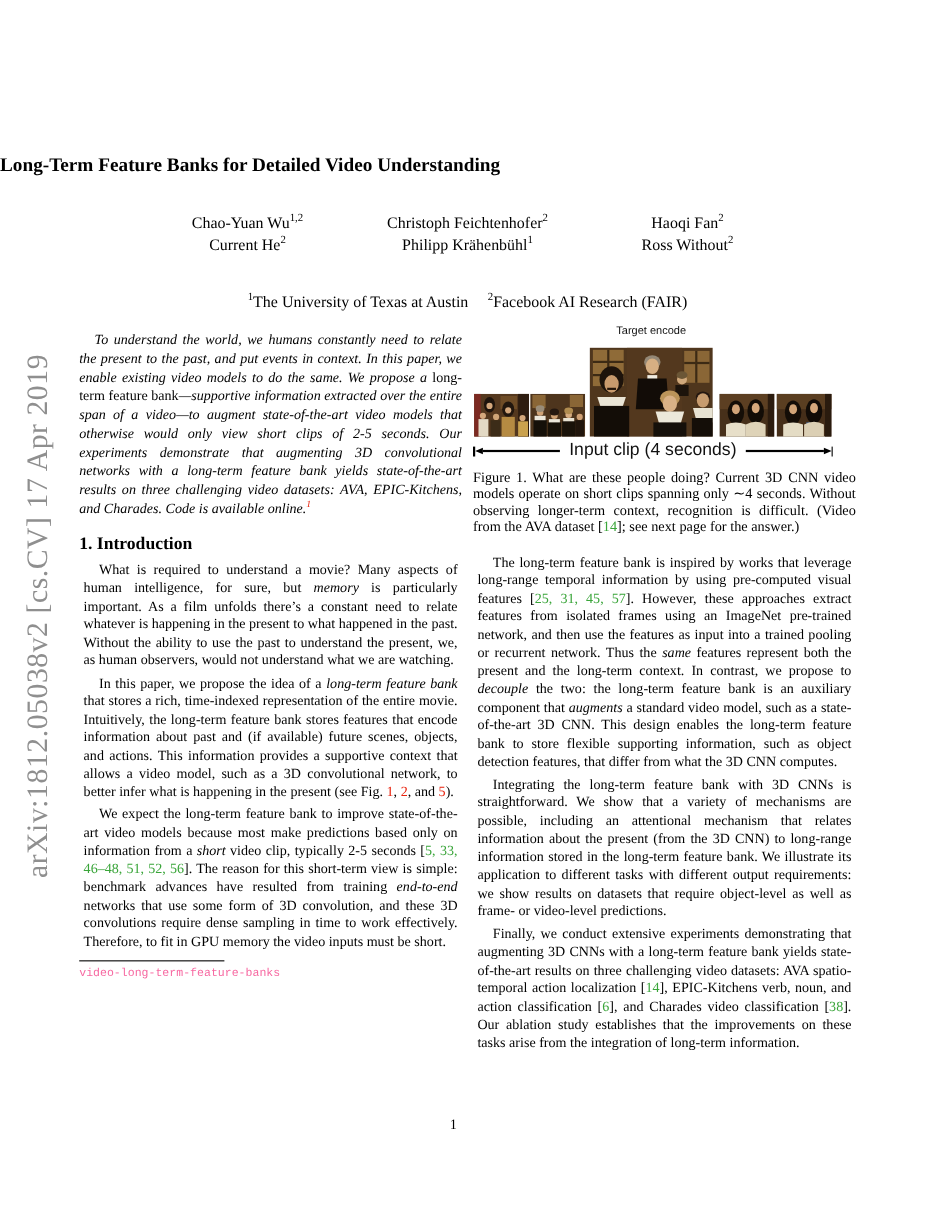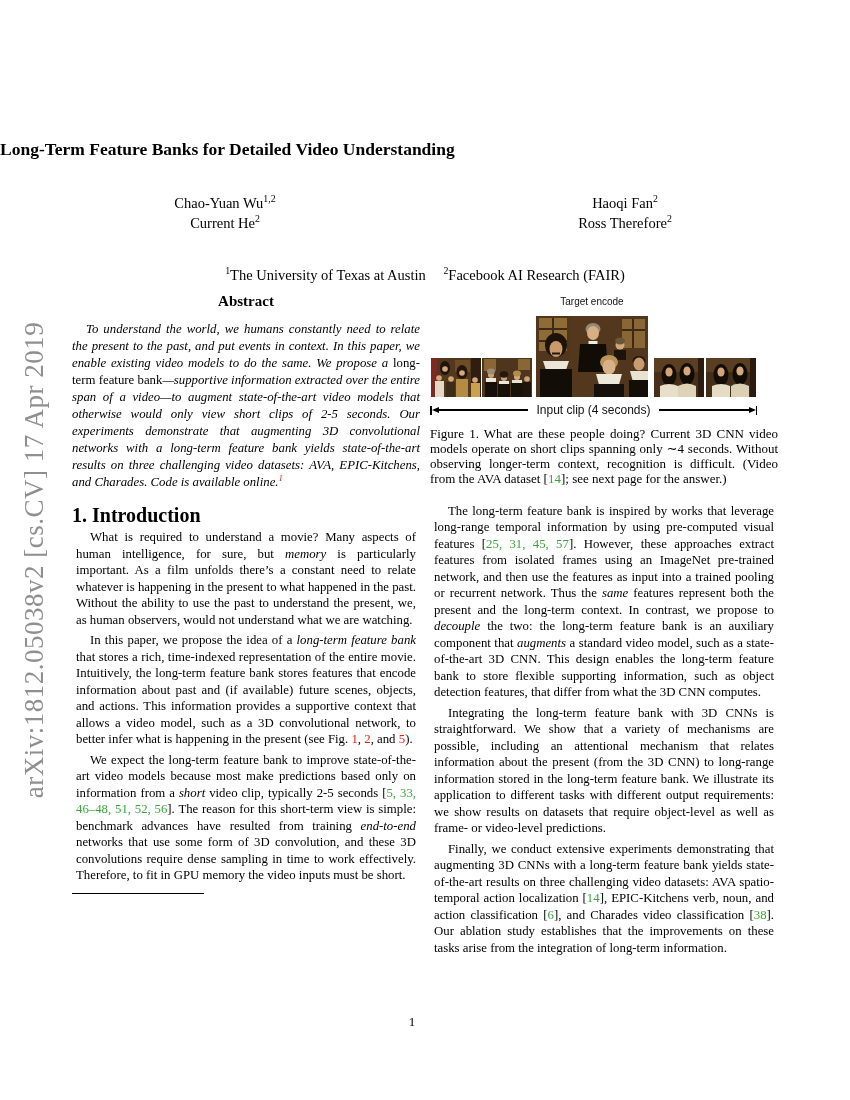--- a/index.html
+++ b/index.html
@@ -28,21 +28,21 @@
     position: absolute; top: 267px; left: 0; width: 850px;
     text-align: center; font-size: 14.5px;
   }
   .affiliations .aff { margin: 0 7px; }
   .col { position: absolute; width: 348px; text-align: justify; font-size: 12.8px; line-height: 16.5px; }
   .col-left  { left: 72px;  top: 290px; }
   .col-right { left: 430px; top: 290px; }
   .abstract-heading { text-align: center; font-weight: bold; font-size: 15px; margin: 3px 0 0 0; }
   .abstract-body { font-style: italic; line-height: 17px; margin: 11px 0 0 0; text-indent: 14px; }
   .abstract-body .rm { font-style: normal; }
-  .section-heading { font-weight: bold; font-size: 20px; margin: 16px 0 0 0; text-align: left; }
+  .section-heading { font-weight: bold; font-size: 16px; margin: 16px 0 0 0; text-align: left; }
   .para { margin: 4px; text-indent: 14px; }
   .para.first { margin-top: 6px; }
   .cite { color: var(--color-citation); }
   .figref { color: var(--color-figref); }
   .fnmark { color: var(--color-figref); }
   .sup { font-size: 68%; vertical-align: super; line-height: 0; }
   .footnote { margin-top: 9px; }
   .footnote-rule { width: 132px; height: 0; border-top: 1px solid #000; margin-bottom: 5px; }
   .footnote-line { font-family: "Liberation Mono", monospace; font-size: 10.5px; line-height: 13px; text-align: left; }
   .footnote-line .marker { color: #000; font-family: "Liberation Serif", serif; }
@@ -58,61 +58,63 @@
   .frame { position: absolute; bottom: 0; line-height: 0; }
   .frame.l1 { left: 1px; }  .frame.l2 { left: 52px; }
   .frame.big { left: 106px; }
   .frame.r1 { left: 224px; } .frame.r2 { left: 276px; }
   .clip-arrow { width: 327px; display: flex; align-items: center; margin-top: 8px; height: 11px; }
   .endbar { width: 1.5px; height: 9px; background: #000; flex: none; }
   .ah { width: 0; height: 0; border-top: 3.5px solid transparent; border-bottom: 3.5px solid transparent; flex: none; }
   .ah.left { border-right: 7px solid #000; }
   .ah.right { border-left: 7px solid #000; }
   .aline { flex: 1; height: 1.2px; background: #000; }
-  .alabel { font-family: "Liberation Sans", sans-serif; font-size: 12px; padding: 0 8px; flex: none; color: #111; }
+  .alabel { font-family: "Liberation Sans", sans-serif; font-size: 16px; padding: 0 8px; flex: none; color: #111; }
   .figure-caption { margin-top: 10px; font-size: 13px; line-height: 15px; text-align: justify; }
   .rc-body .para.first { margin-top: 17px; }
   .page-number { position: absolute; top: 1014px; left: 0; width: 824px; text-align: center; font-size: 13px; }
 </style>
 </head>
 <body>
 
 <div class="arxiv-stamp">arXiv:1812.05038v2  [cs.CV]  17 Apr 2019</div>
 
 <div class="paper-title">Long-Term Feature Banks for Detailed Video Understanding</div>
 
 <div class="authors-row">
   <div class="author-col">
     <div><span>Chao-Yuan Wu</span><sup>1,2</sup></div>
     <div><span>Current He</span><sup>2</sup></div>
   </div>
   <div class="author-col">
+    <div><span>Christoph Feichtenhofer</span><sup>2</sup></div>
+    <div><span>Philipp Krähenbühl</span><sup>1</sup></div>
   </div>
   <div class="author-col">
     <div><span>Haoqi Fan</span><sup>2</sup></div>
-    <div><span>Ross Therefore</span><sup>2</sup></div>
+    <div><span>Ross Without</span><sup>2</sup></div>
   </div>
 </div>
 
 <div class="affiliations">
   <span class="aff"><sup>1</sup><span>The University of Texas at Austin</span></span>
   <span class="aff"><sup>2</sup><span>Facebook AI Research (FAIR)</span></span>
 </div>
 
 <div class="col col-left">
-  <div class="abstract-heading">Abstract</div>
   <p class="abstract-body"><span>To understand the world, we humans constantly need to relate the present to the past, and put events in context. In this paper, we enable existing video models to do the same. We propose a </span><span class="rm">long-term feature bank</span><span>—supportive information extracted over the entire span of a video—to augment state-of-the-art video models that otherwise would only view short clips of 2-5 seconds. Our experiments demonstrate that augmenting 3D convolutional networks with a long-term feature bank yields state-of-the-art results on three challenging video datasets: AVA, EPIC-Kitchens, and Charades. Code is available online.</span><span class="sup fnmark">1</span></p>
 
   <div class="section-heading">1. Introduction</div>
   <p class="para first"><span>What is required to understand a movie? Many aspects of human intelligence, for sure, but </span><span class="i" style="font-style: italic;">memory</span><span> is particularly important. As a film unfolds there’s a constant need to relate whatever is happening in the present to what happened in the past. Without the ability to use the past to understand the present, we, as human observers, would not understand what we are watching.</span></p>
   <p class="para"><span>In this paper, we propose the idea of a </span><span class="i" style="font-style: italic;">long-term feature bank</span><span> that stores a rich, time-indexed representation of the entire movie. Intuitively, the long-term feature bank stores features that encode information about past and (if available) future scenes, objects, and actions. This information provides a supportive context that allows a video model, such as a 3D convolutional network, to better infer what is happening in the present (see Fig. </span><span class="figref">1</span><span>, </span><span class="figref">2</span><span>, and </span><span class="figref">5</span><span>).</span></p>
   <p class="para"><span>We expect the long-term feature bank to improve state-of-the-art video models because most make predictions based only on information from a </span><span class="i" style="font-style: italic;">short</span><span> video clip, typically 2-5 seconds [</span><span class="cite">5, 33, 46–48, 51, 52, 56</span><span>]. The reason for this short-term view is simple: benchmark advances have resulted from training </span><span class="i" style="font-style: italic;">end-to-end</span><span> networks that use some form of 3D convolution, and these 3D convolutions require dense sampling in time to work effectively. Therefore, to fit in GPU memory the video inputs must be short.</span></p>
 
   <div class="footnote">
     <div class="footnote-rule"></div>
+    <div class="footnote-line"><span class="url-text">video-long-term-feature-banks</span></div>
   </div>
 </div>
 
 <div class="col col-right">
   <div class="figure-block">
     <div class="target-label">Target encode</div>
     <div class="frames-row">
       <div class="frame l1">
         <svg width="50" height="39" viewBox="0 0 50 39">
           <rect width="50" height="39" fill="#54381e"></rect>

